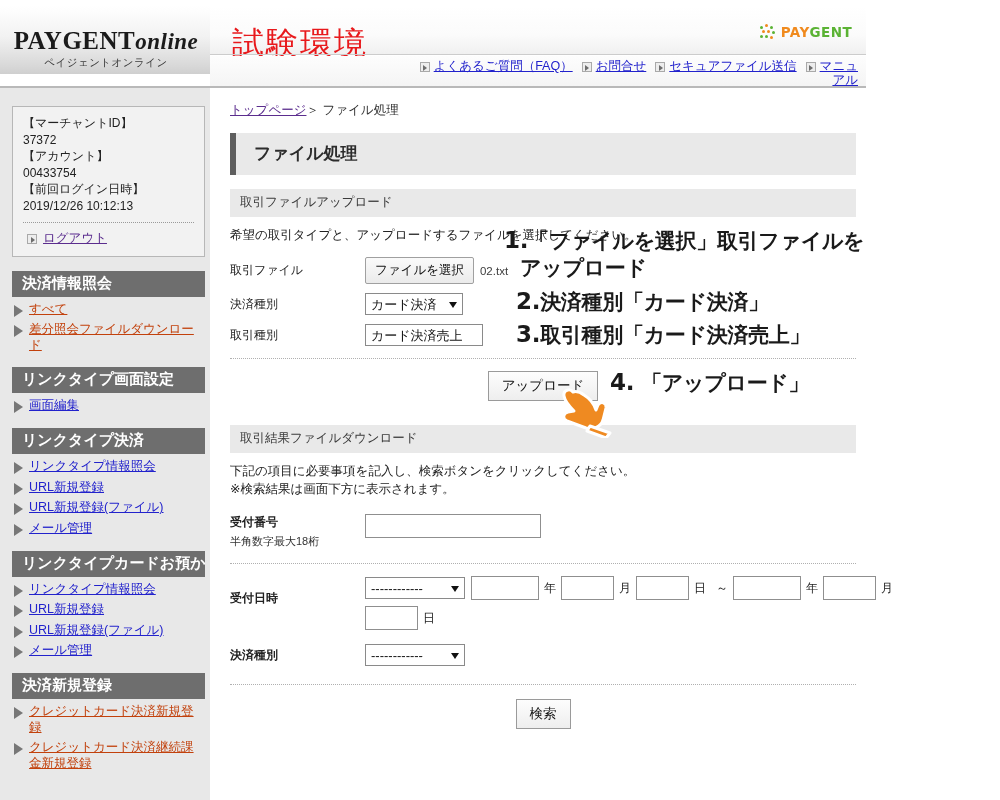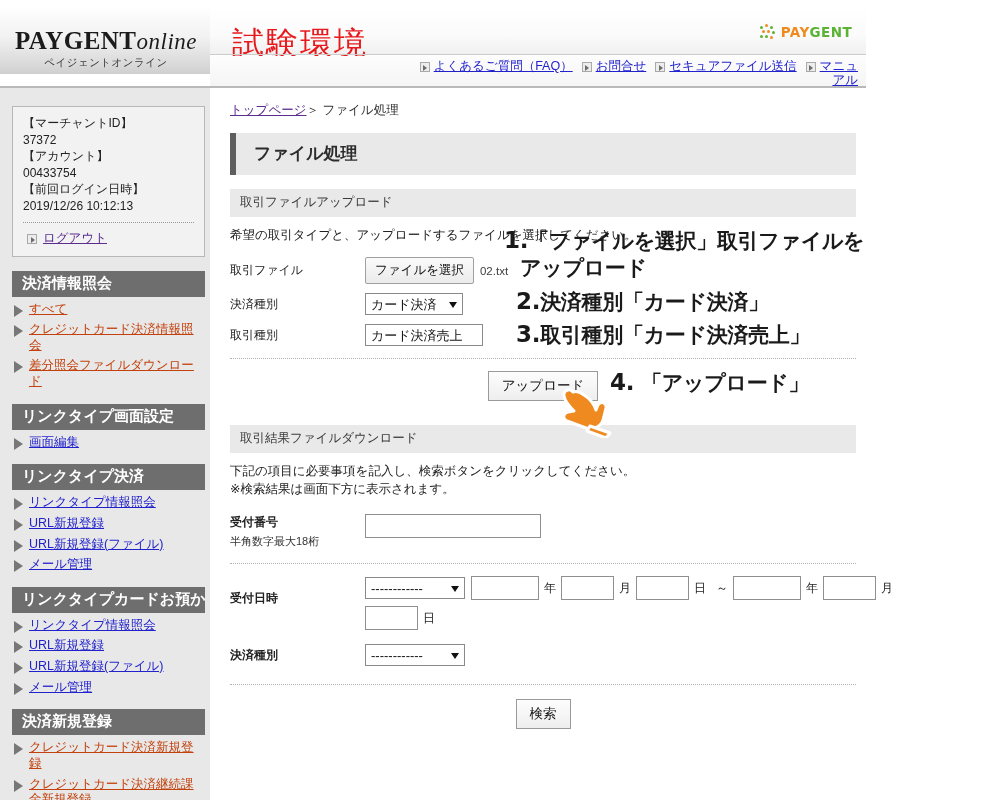--- a/index.html
+++ b/index.html
@@ -31,21 +31,21 @@
     position: absolute; left: 8px; top: 22px;
     width: 196px; text-align: center;
   }
   .logo-main {
     font-family: "Liberation Serif", "DejaVu Serif", serif;
     font-size: 25px; font-weight: bold; color: #1b1b1b;
     letter-spacing: 0.5px; line-height: 1;
     white-space: nowrap;
   }
   .logo-main .ital {
-    font-style: italic; font-weight: normal; font-size: 23px; text-align: center;
+    font-style: italic; font-weight: bold; font-size: 23px; text-align: center;
   }
   .logo-sub {
     font-size: 10.5px; color: #3a3a3a; margin-top: 3px;
     letter-spacing: 0.5px; white-space: nowrap;
   }
   .header-right-band {
     position: absolute; left: 210px; top: 6px;
     width: 656px; height: 48px;
     background: linear-gradient(to bottom, #ffffff 0%, #fbfbfb 60%, #f0f0f0 100%);
   }
@@ -315,24 +315,20 @@
         <span class="sq-icon"></span>
         <a href="#">ログアウト</a>
       </div>
     </div>
 
     <div class="menu-group">
       <div class="menu-head">決済情報照会</div>
       <div class="menu-item">
         <span class="tri"></span>
         <a href="#">すべて</a>
-      </div>
-      <div class="menu-item">
-        <span class="tri"></span>
-        <a href="#">クレジットカード決済情報照会</a>
       </div>
       <div class="menu-item">
         <span class="tri"></span>
         <a href="#">差分照会ファイルダウンロード</a>
       </div>
     </div>
 
     <div class="menu-group">
       <div class="menu-head">リンクタイプ画面設定</div>
       <div class="menu-item blue">

